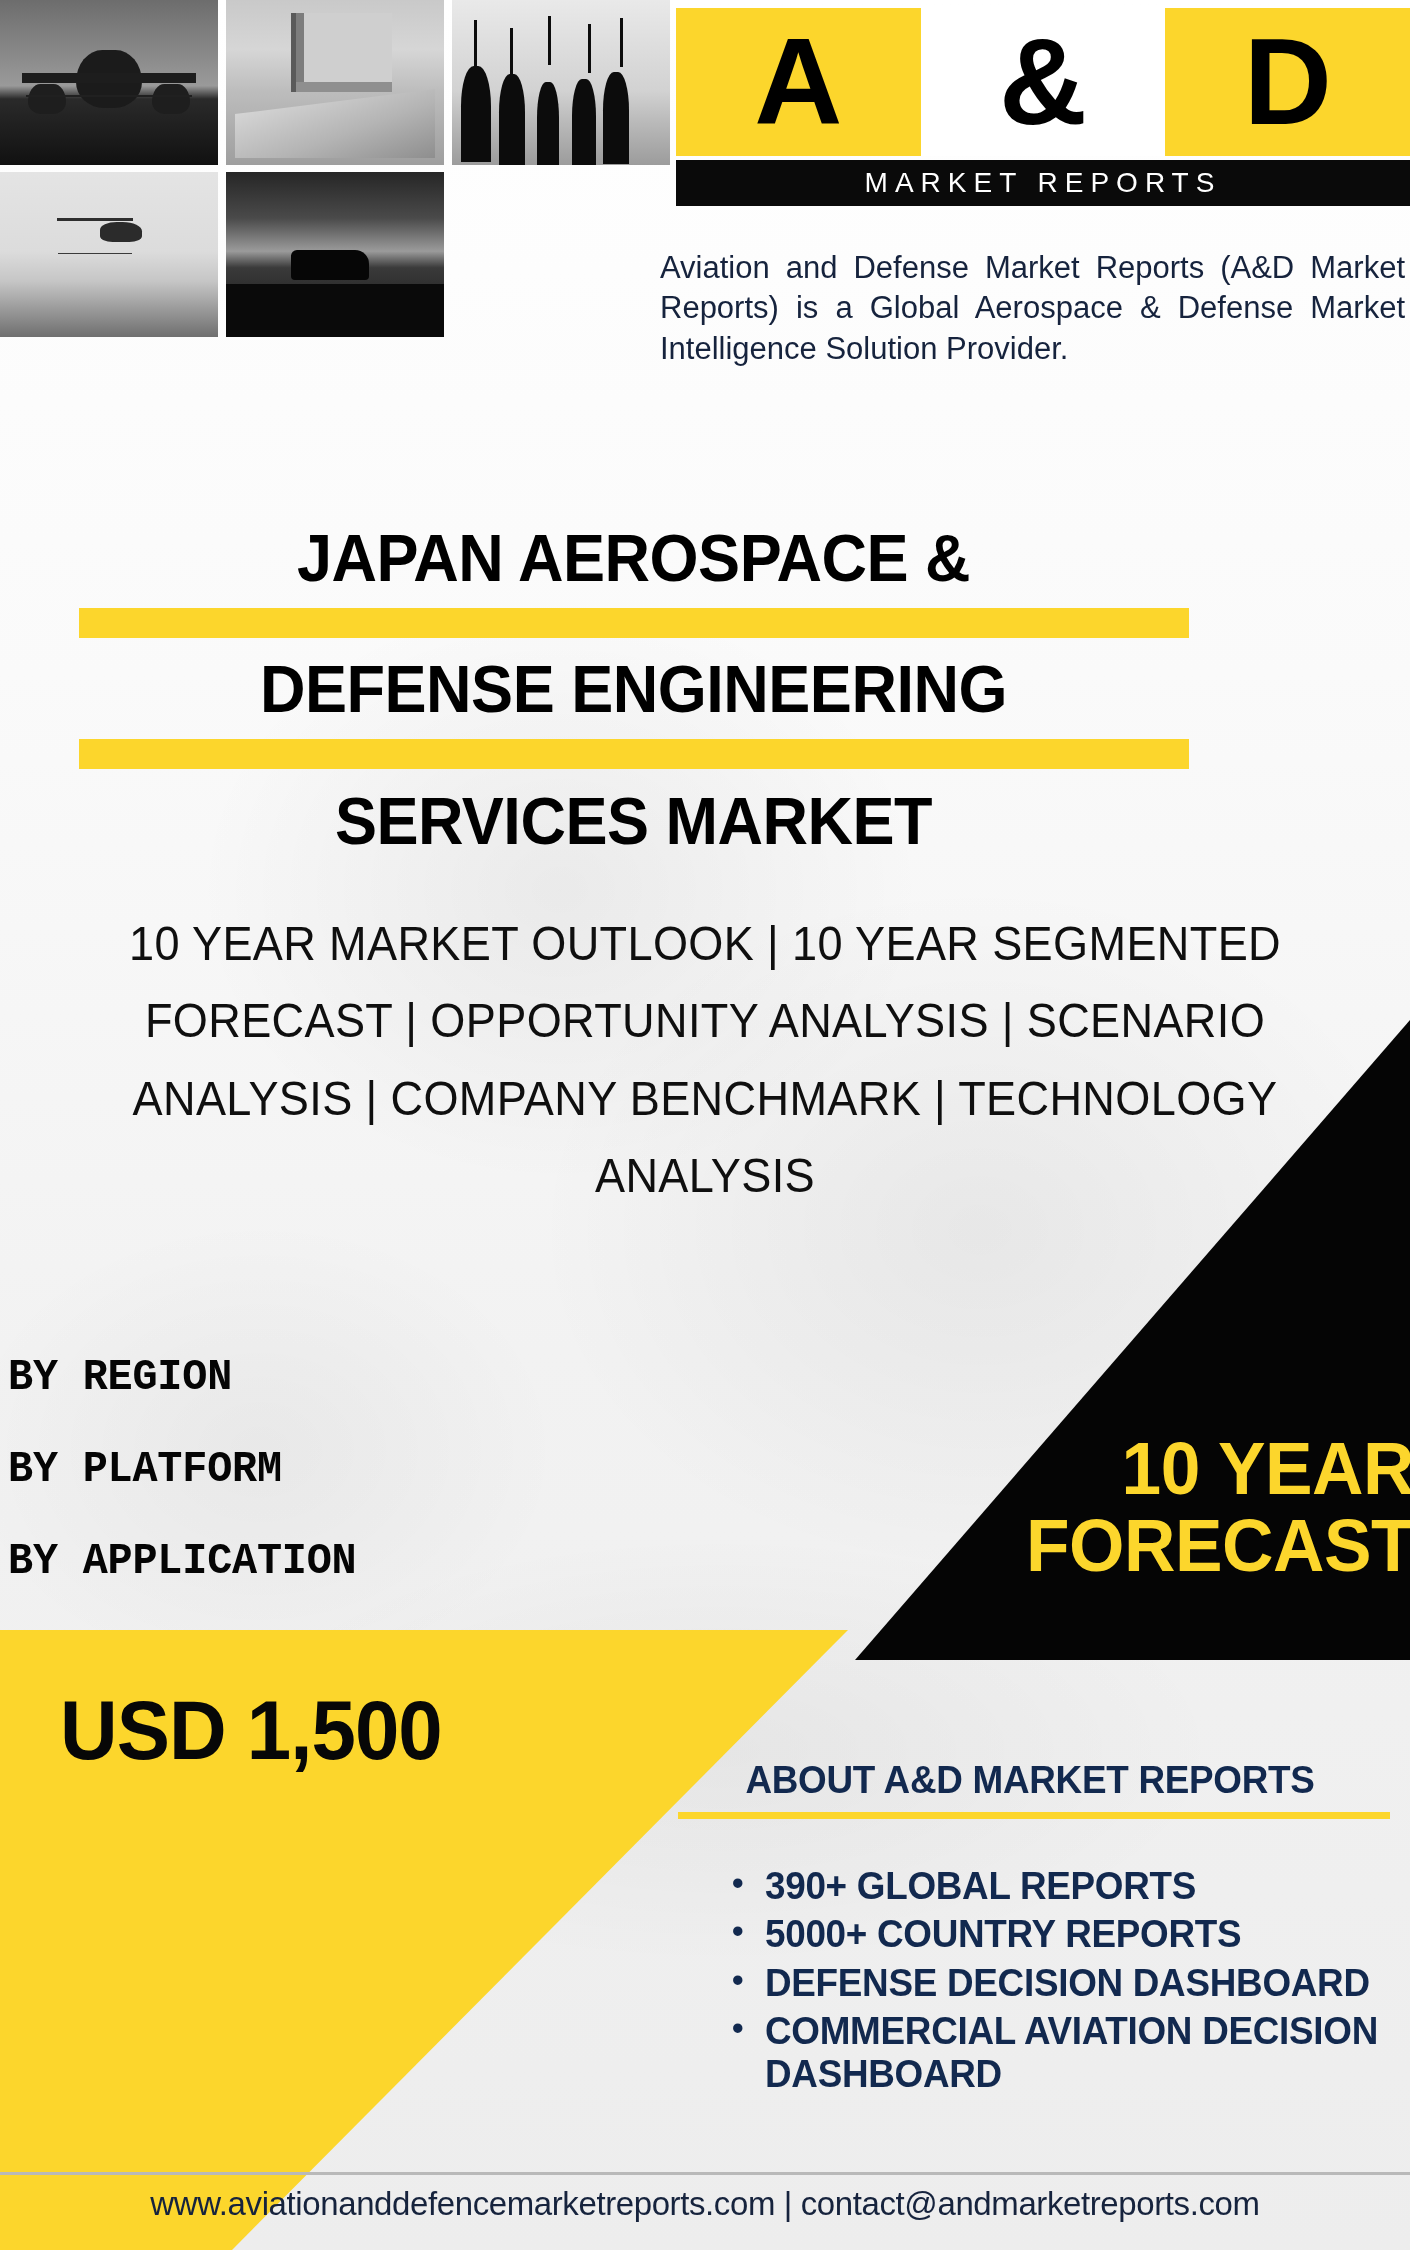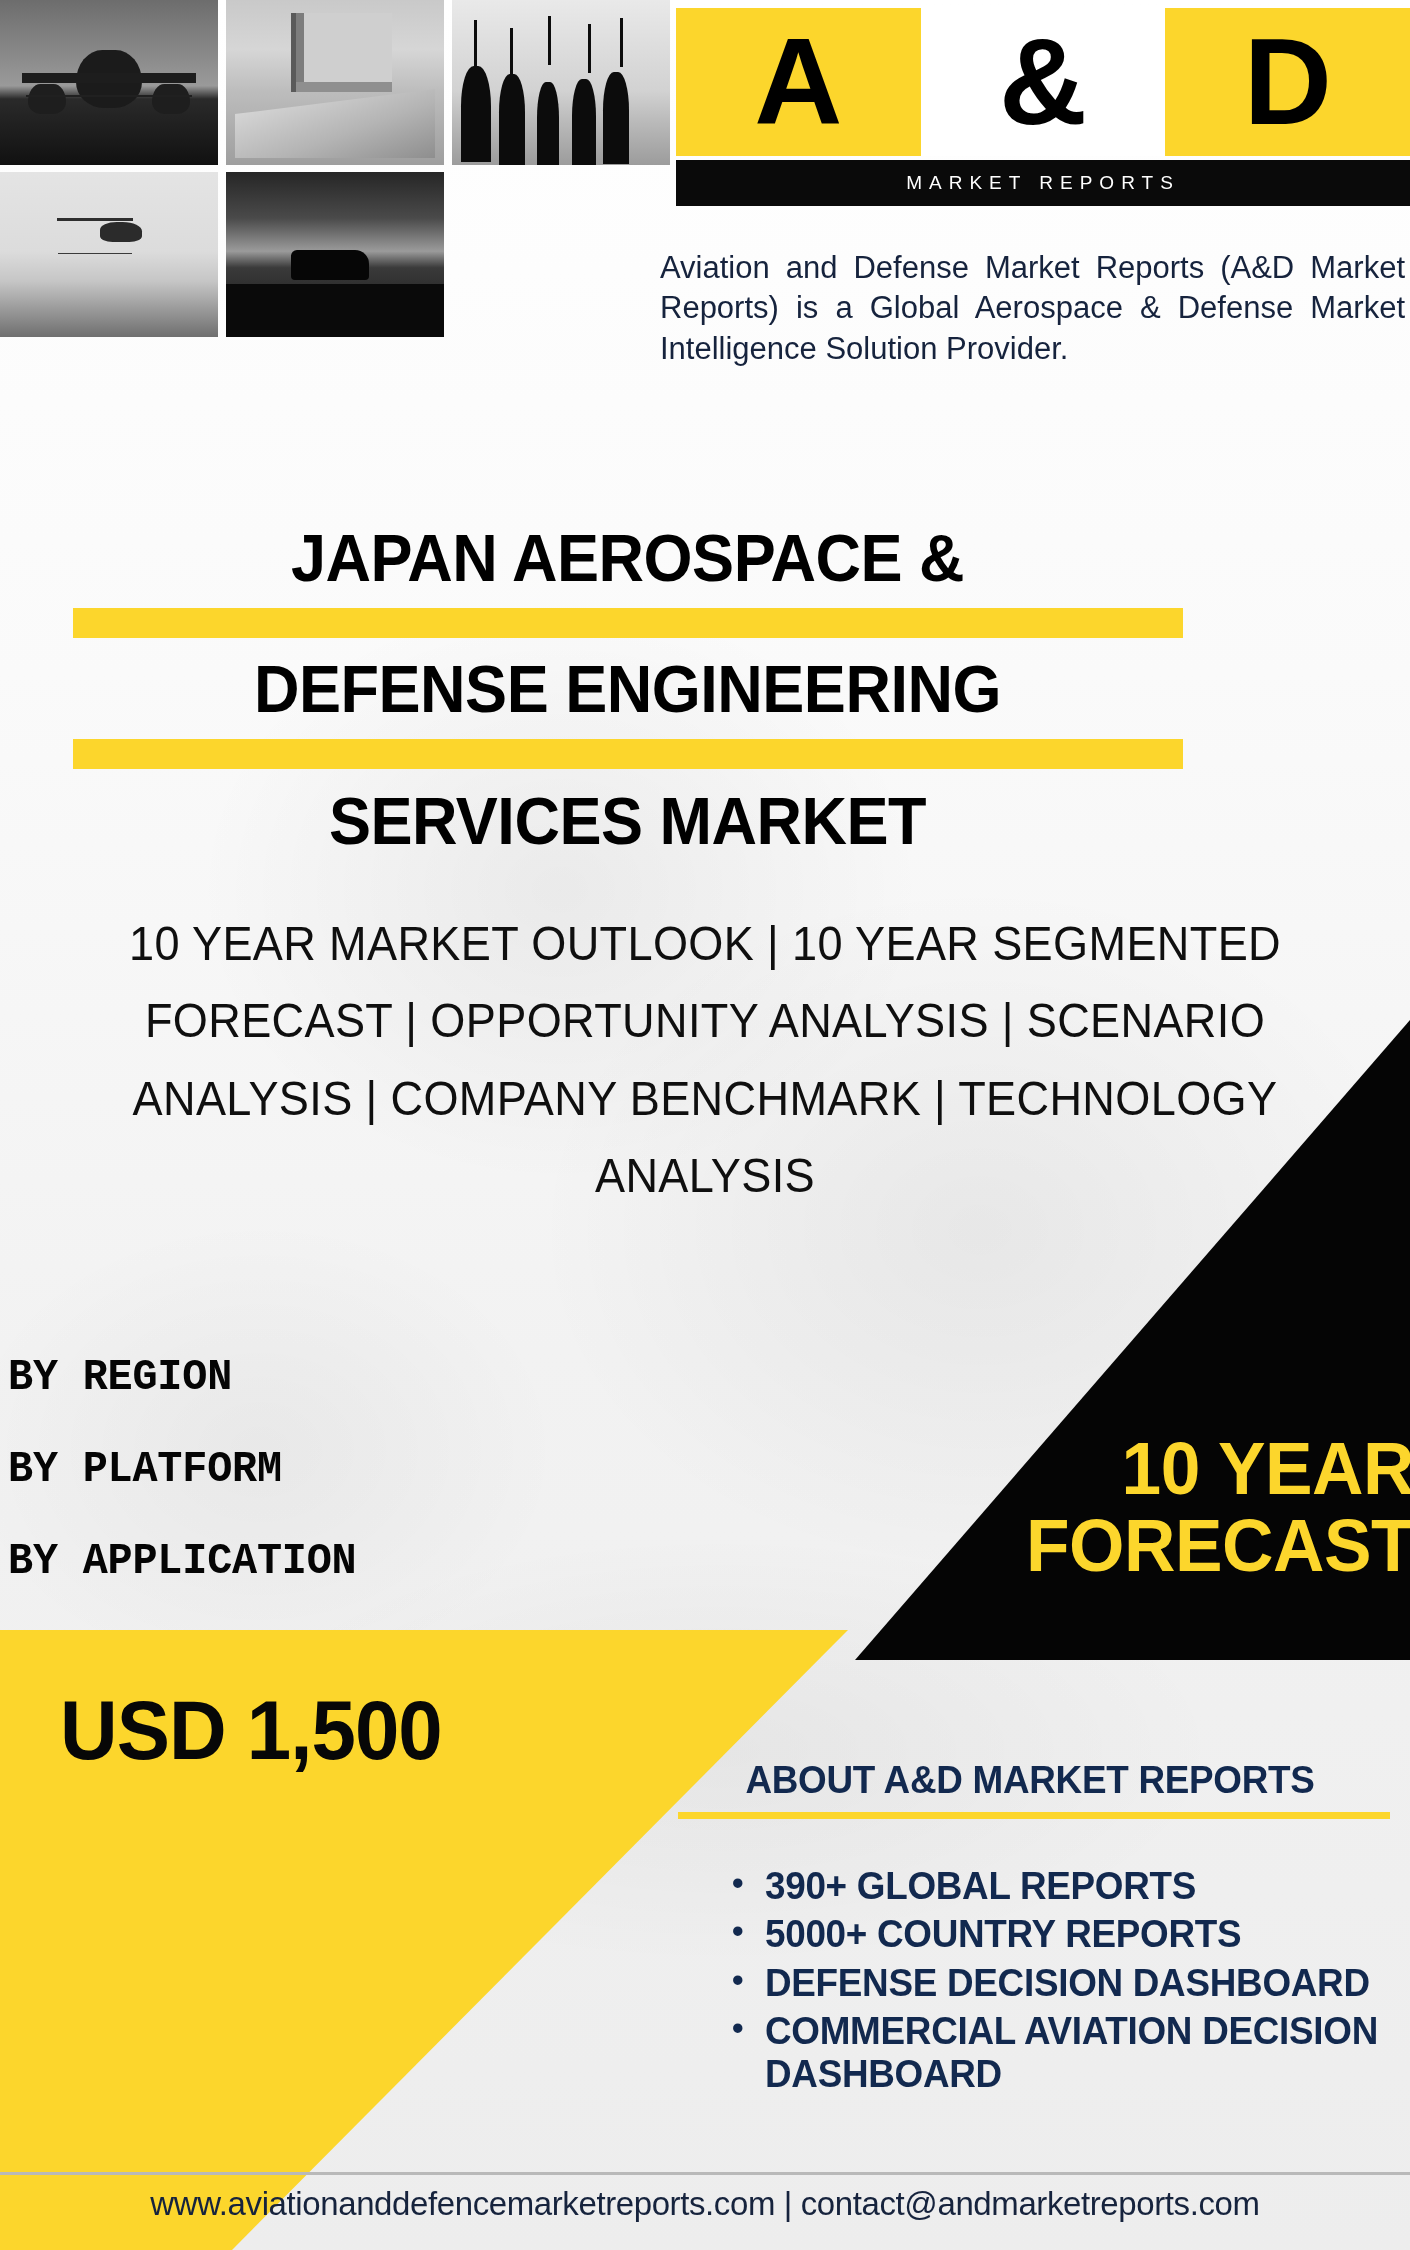--- a/index.html
+++ b/index.html
@@ -124,32 +124,32 @@
     font-size:122px; font-weight:700; color:#000; line-height:1;
     font-family:"Liberation Sans", sans-serif;
   }
   .lc-a { background:#FCD62C; }
   .lc-amp { background:#ffffff; }
   .lc-d { background:#FCD62C; }
   .logo-band {
     position:absolute; left:0; top:160px; width:734px; height:46px;
     background:#0a0a0a; color:#fff;
     display:flex; align-items:center; justify-content:center;
-    font-size:19px; font-weight:400; letter-spacing:7px;
+    font-size:28px; font-weight:400; letter-spacing:7px;
   }
 
   
   .intro {
     position:absolute; left:660px; top:248px; width:745px;
     font-size:31px; line-height:1.30; color:#16233d;
     text-align:justify; font-weight:400;
   }
 
   
-  .title-block { position:absolute; left:12px; top:520px; width:1231px; }
+  .title-block { position:absolute; left:18px; top:520px; width:1231px; }
   .title-line {
     text-align:center; font-weight:700; color:#000;
     font-size:67px; letter-spacing:-0.5px; line-height:1.0;
     transform:scaleX(0.94); transform-origin:center;
   }
   .title-bar { height:30px; background:#FCD62C; margin:17px auto; width:1110px; }
   .t1 { padding-top:4px; }
   .t3 { margin-top:18px; }
 
   

